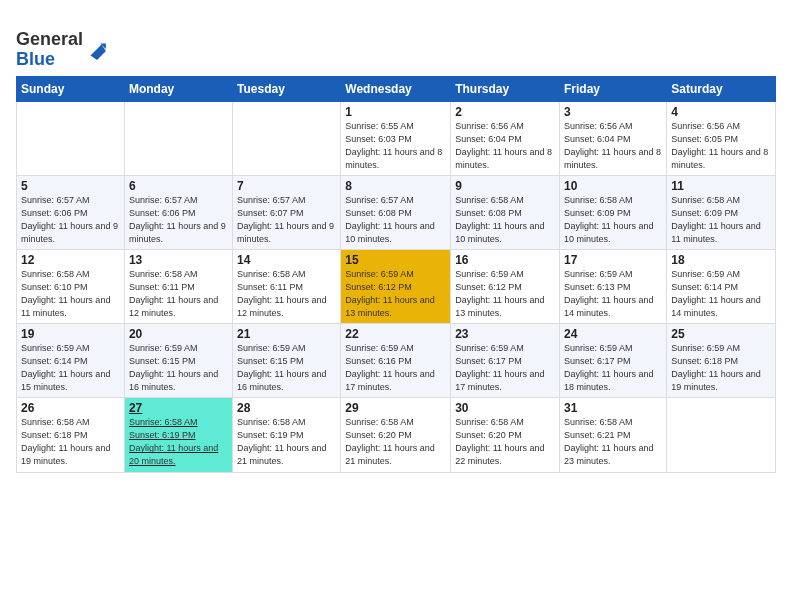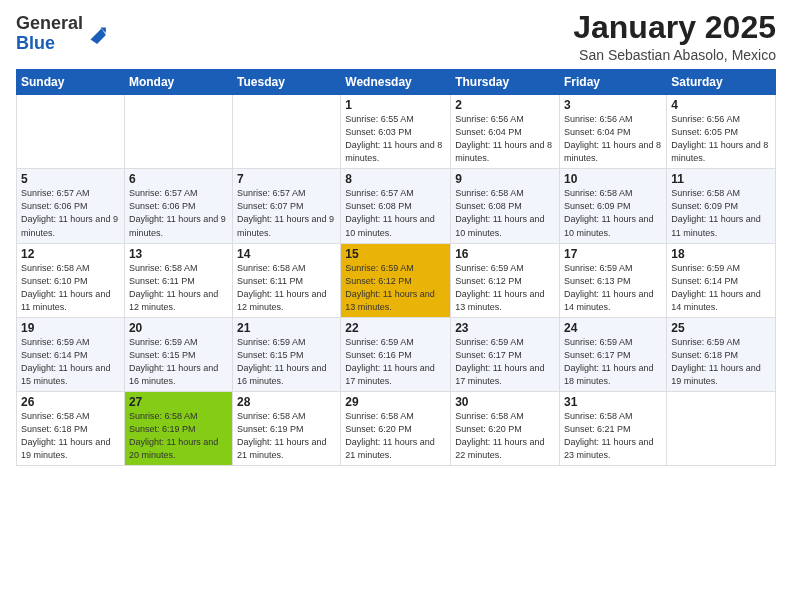--- a/index.html
+++ b/index.html
@@ -18,21 +18,21 @@
     }
     .header {
       display: flex;
       justify-content: space-between;
       align-items: flex-start;
       margin-bottom: 6px;
     }
     .logo {
       display: flex;
       align-items: flex-end;
-      margin-top: 4px;
+      margin-top: 20px;
     }
     .logo-text {
       font-size: 18px;
       font-weight: bold;
       line-height: 1.1;
     }
     .logo-text .general { color: #333; }
     .logo-text .blue { color: #1a5eb8; }
     .logo-icon {
       width: 22px;
@@ -111,24 +111,20 @@
             <span class="general">General</span><br>
             <span class="blue">Blue</span>
           </span>
           <svg class="logo-icon" viewBox="0 0 40 40">
             <polygon points="10,30 30,10 38,22 22,38" fill="#1a5eb8"></polygon>
             <polygon points="28,8 38,18 38,8" fill="#1a5eb8"></polygon>
           </svg>
         </div>
       </div>
     </div>
-    <div class="title-block">
-      <div class="month-title">January 2025</div>
-      <div class="location">San Sebastian Abasolo, Mexico</div>
-    </div>
   </div>
 
   <table class="calendar">
     <thead>
       <tr>
         <th>Sunday</th>
         <th>Monday</th>
         <th>Tuesday</th>
         <th>Wednesday</th>
         <th>Thursday</th>
@@ -298,21 +294,21 @@
 Daylight: 11 hours and 19 minutes.</div>
           </td>
         </tr>
         <tr>
           <td style="background: rgb(255, 255, 255); margin-top: 24px;">
             <span class="day-num">26</span>
             <div class="day-info">Sunrise: 6:58 AM
 Sunset: 6:18 PM
 Daylight: 11 hours and 19 minutes.</div>
           </td>
-          <td style="background: #84cc16;">
+          <td style="background: #5eead4; text-decoration: underline;">
             <span class="day-num">27</span>
             <div class="day-info">Sunrise: 6:58 AM
 Sunset: 6:19 PM
 Daylight: 11 hours and 20 minutes.</div>
           </td>
           <td style="background: rgb(255, 255, 255);">
             <span class="day-num">28</span>
             <div class="day-info">Sunrise: 6:58 AM
 Sunset: 6:19 PM
 Daylight: 11 hours and 21 minutes.</div>

